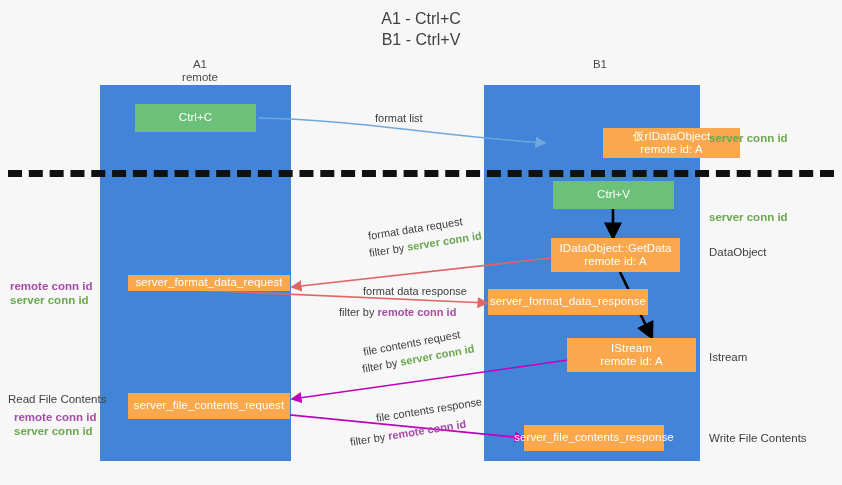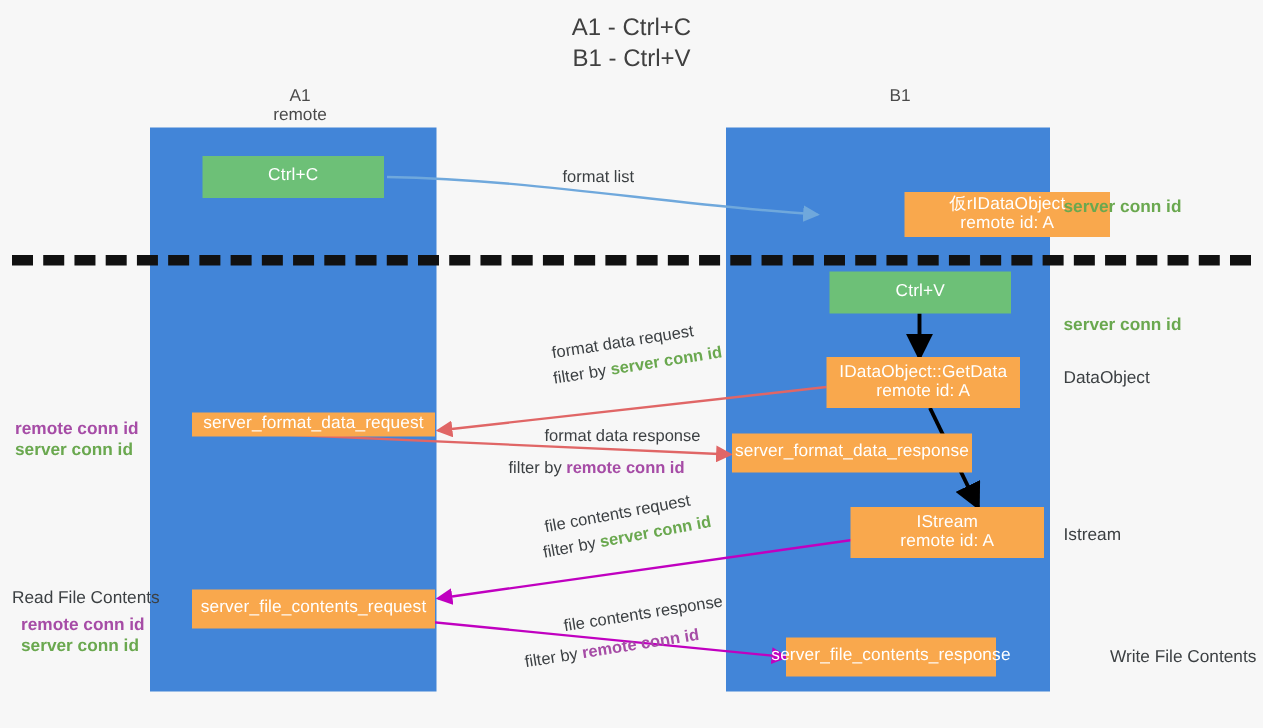--- a/index.html
+++ b/index.html
@@ -191,21 +191,21 @@
   </div>
 
   <div class="abs box box-orange" style="left:524px; top:425px; width:140px; height:26px;">
     <span>server_file_contents_response</span>
   </div>
 
   <div class="abs side-label c-green" style="left:709px; top:131px;">server conn id</div>
   <div class="abs side-label c-green" style="left:709px; top:210px;">server conn id</div>
   <div class="abs right-label" style="left:709px; top:245px;">DataObject</div>
   <div class="abs right-label" style="left:709px; top:350px;">Istream</div>
-  <div class="abs right-label" style="left:740px; top:431px;">Write File Contents</div>
+  <div class="abs right-label" style="left:709px; top:431px;">Write File Contents</div>
 
   <div class="abs side-label c-purple" style="left:10px; top:279px;">remote conn id</div>
   <div class="abs side-label c-green" style="left:10px; top:293px;">server conn id</div>
 
   <div class="abs right-label" style="left:8px; top:392px;">Read File Contents</div>
   <div class="abs side-label c-purple" style="left:14px; top:410px;">remote conn id</div>
   <div class="abs side-label c-green" style="left:14px; top:424px;">server conn id</div>
 
   <div class="abs edge-cap" style="left:375px; top:111px;">format list</div>
 

